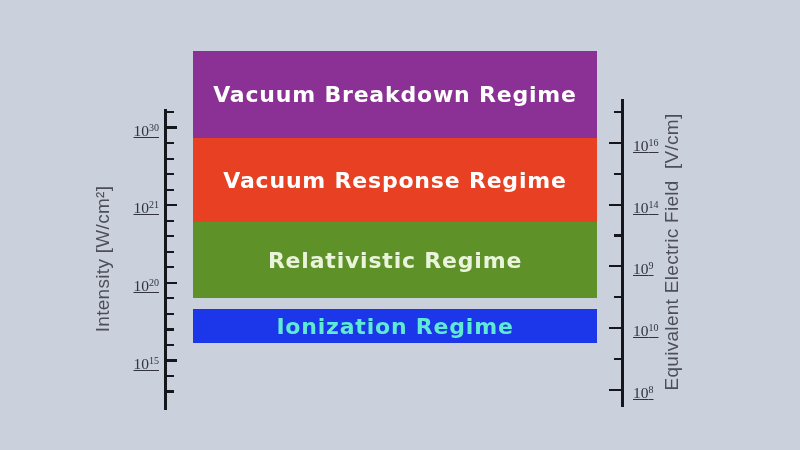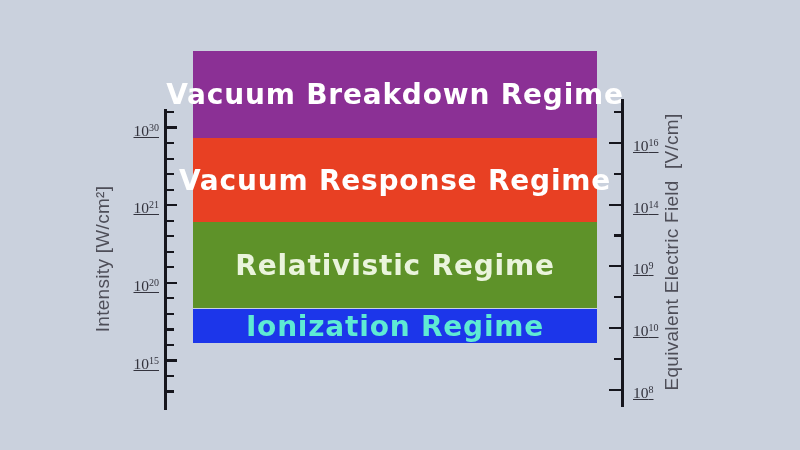--- a/index.html
+++ b/index.html
@@ -26,21 +26,21 @@
     font-family:"Liberation Sans",sans-serif;
     transform:rotate(-90deg);
   }
   .axis-title.left{left:-67px;top:244px;}
   .axis-title.right{left:502px;top:237px;}
   .band{
     position:absolute;left:193px;width:404px;
     display:flex;align-items:center;justify-content:center;
   }
   .band-label{
-    font-size:28px;font-weight:600;letter-spacing:0.8px;white-space:nowrap;
+    font-size:22px;font-weight:600;letter-spacing:0.8px;white-space:nowrap;
   }
   .below-label{
     position:absolute;left:193px;width:404px;top:369px;height:30px;
     display:flex;align-items:center;justify-content:center;
     color:#0d0d12;font-size:22px;font-weight:600;letter-spacing:0.8px;
   }
 </style>
 </head>
 <body>
 
@@ -75,21 +75,21 @@
       <div class="tick" style="top: 110.92px; width: 7.5px; left: 166px;"></div>
     </div>
 
   <div id="bands">
       <div class="band" style="top: 51.453px; height: 86.968px; background: rgb(139, 48, 149);">
         <span class="band-label" style="color: rgb(255, 255, 255);">Vacuum Breakdown Regime</span>
       </div>
       <div class="band" style="top: 138.421px; height: 83.862px; background: rgb(232, 64, 35);">
         <span class="band-label" style="color: rgb(255, 255, 255); text-align: right;">Vacuum Response Regime</span>
       </div>
-      <div class="band" style="top: 222.283px; height: 86px; background: rgb(94, 146, 41);">
+      <div class="band" style="top: 222.283px; height: 76px; background: rgb(94, 146, 41);">
         <span class="band-label" style="color: rgb(234, 244, 220);">Relativistic Regime</span>
       </div>
       <div class="band" style="top: 309.251px; height: 34.166px; background: rgb(28, 54, 234);">
         <span class="band-label" style="color: #5eead4;">Ionization Regime</span>
       </div>
     </div>
 
 
   <div class="axis-line right"></div>
   <div id="right-ticks">

